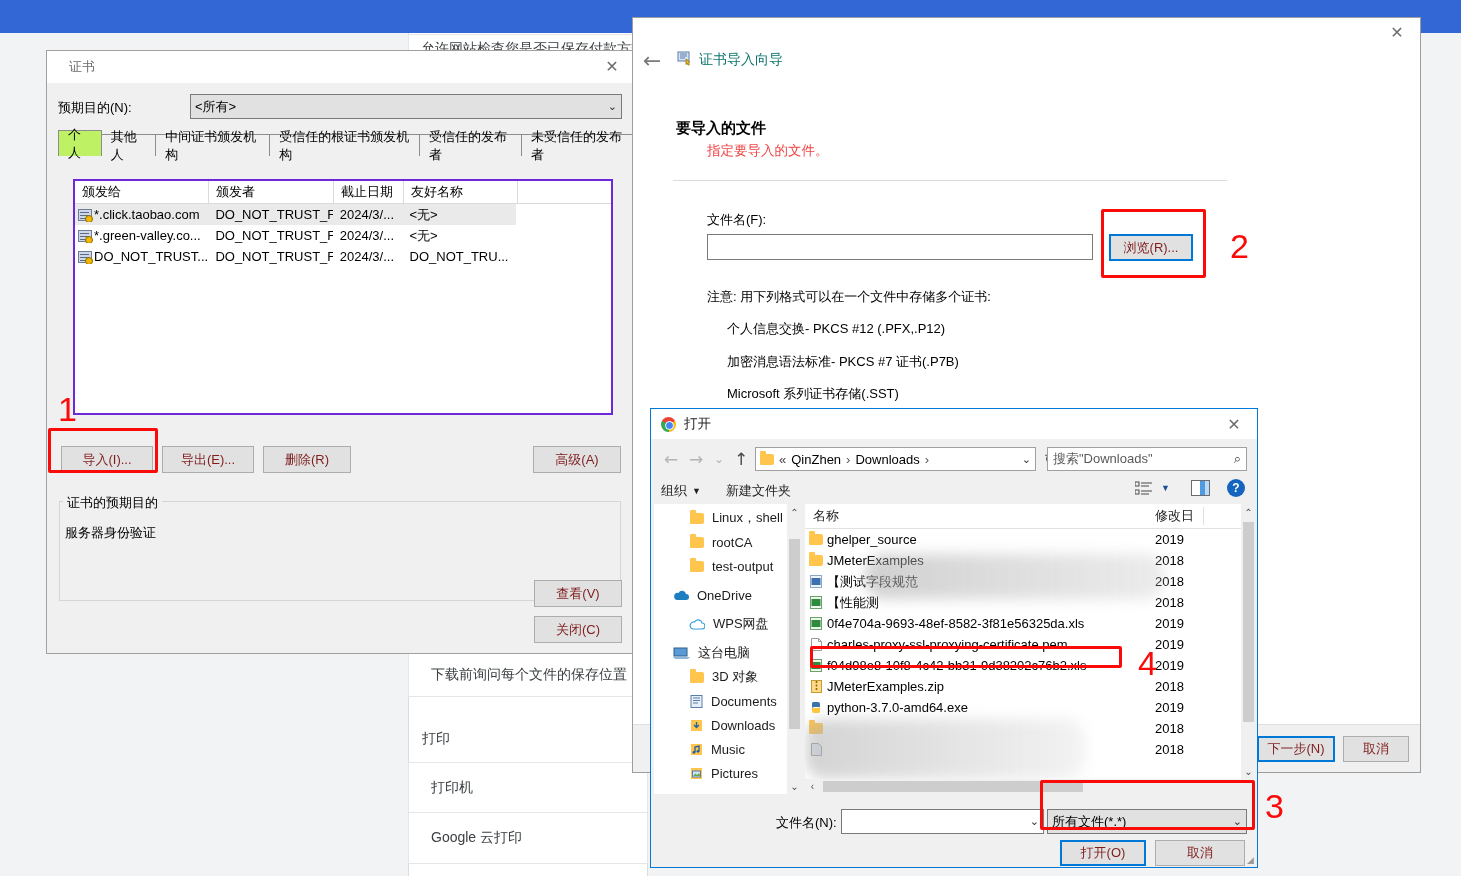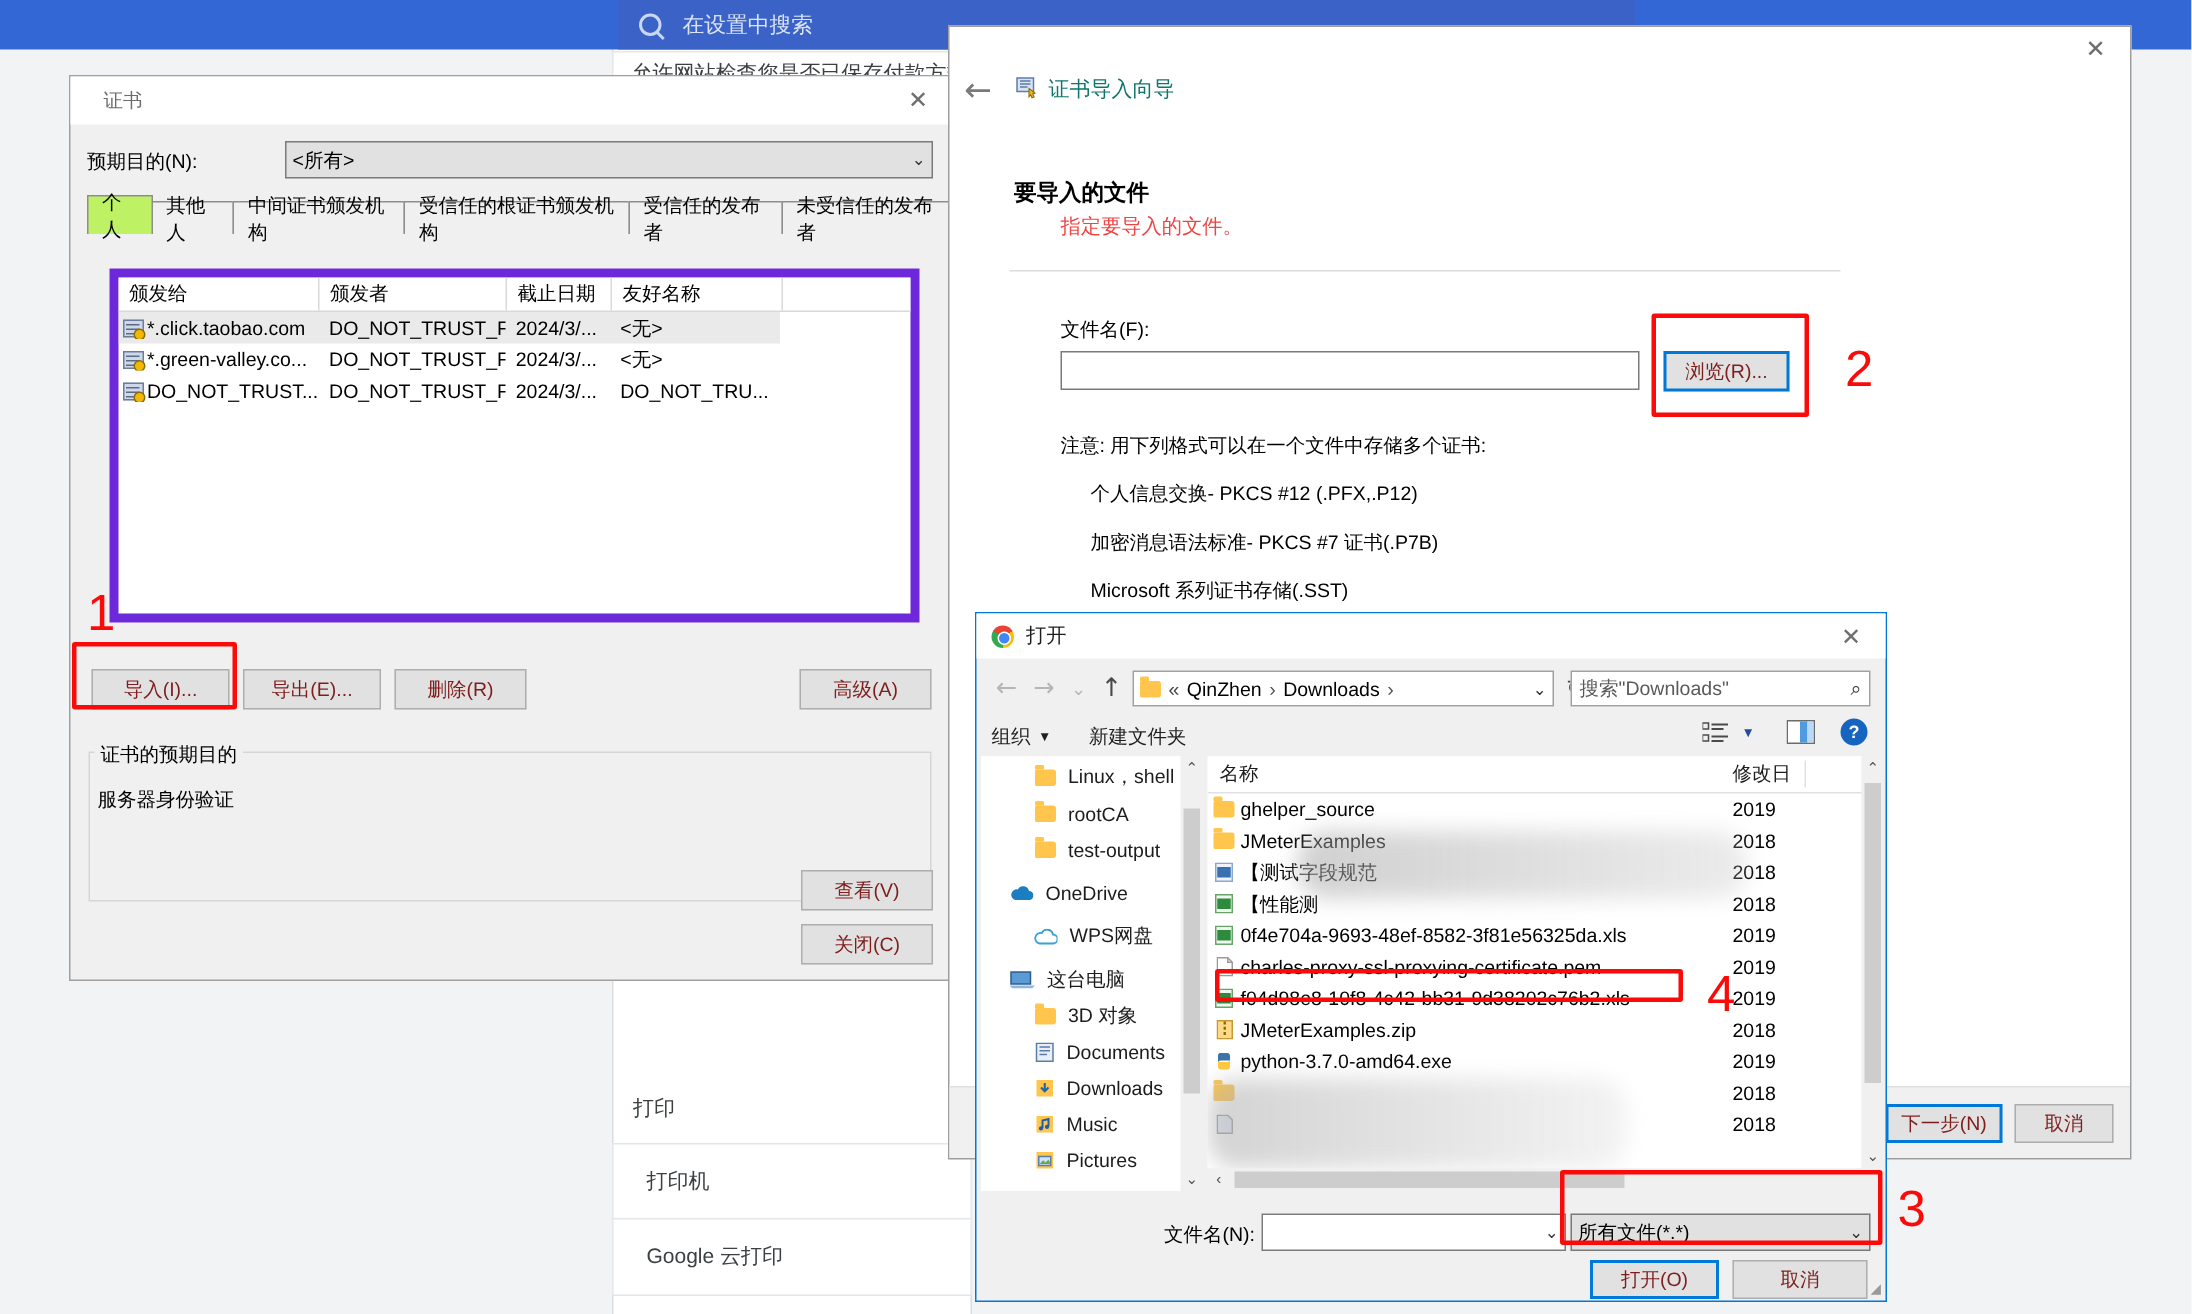--- a/index.html
+++ b/index.html
@@ -79,21 +79,21 @@
   
   .tabstrip { position:absolute; display:flex; align-items:flex-end; }
   .tab {
     border:1px solid #8d8d8d; border-bottom:none; background:#f0f0f0;
     padding:0 9px; height:22px; display:flex; align-items:center;
     font-size:13px; margin-right:-1px;
   }
   .tab.active { background:#bef264; height:26px; position:relative; z-index:3; }
 
   
-  .lv { position:absolute; background:#fff; border:6px solid #6d28d9; overflow:hidden; }
+  .lv { position:absolute; background:#fff; border:2px solid #6d28d9; overflow:hidden; }
   .lv-head { display:flex; height:23px; border-bottom:1px solid #d9d9d9; background:#fff;}
   .lv-head > div { border-right:1px solid #d9d9d9; padding-left:7px; display:flex; align-items:center; font-size:13px; }
   .lv-row { display:flex; height:21px; align-items:center; font-size:13px; }
   .lv-row.sel { background:#eaeaea; }
   .lv-row > div { padding-left:7px; display:flex; align-items:center; white-space:nowrap; overflow:hidden; }
   .certicon {
     width:14px; height:12px; background:#cfd8e8; border:1px solid #6b7d99;
     position:relative; flex:0 0 auto; margin-right:2px;
   }
   .certicon:before { content:""; position:absolute; left:1px; top:2px; width:9px; height:1px; background:#5a6b86; box-shadow:0 3px 0 #5a6b86, 0 6px 0 #5a6b86; }
@@ -170,37 +170,36 @@
 <div id="root">
 
   <div class="chrome-body"></div>
 
   <div class="settings-pane"></div>
 
   <div class="card" style="left:408px; top:34px; width:240px; height:30px;">
     <div class="card-row" style="padding-left:12px;">允许网站检查您是否已保存付款方式</div>
   </div>
 
+  <div class="card" style="left:408px; top:653px; width:240px; height:44px;">
+    <div class="card-row">下载前询问每个文件的保存位置</div>
+  </div>
 
   <div class="sect-title" style="left:422px; top:730px;">打印</div>
 
   <div class="card" style="left:408px; top:813px; width:240px; height:51px; border-top:none;">
     <div class="card-row">Google 云打印</div>
   </div>
   <div class="card" style="left:408px; top:762px; width:240px; height:51px;">
     <div class="card-row">打印机</div>
   </div>
 
   <div class="scrollbar-right"></div>
 
   <div class="chrome-topbar"></div>
-  <div class="chrome-search">
-    <div class="s-ico"></div>
-    <div class="s-txt">在设置中搜索</div>
-  </div>
 
   <div class="win-dialog" style="left:46px; top:50px; width:590px; height:604px;">
     <div class="win-title">
       <span>证书</span>
     </div>
     <div class="win-close">✕</div>
 
     <div class="lbl" style="position:absolute; left:11px; top:48px;">预期目的(N):</div>
     <div class="w-combo" style="position:absolute; left:143px; top:43px; width:432px; height:25px;">
       <span>&lt;所有&gt;</span>

